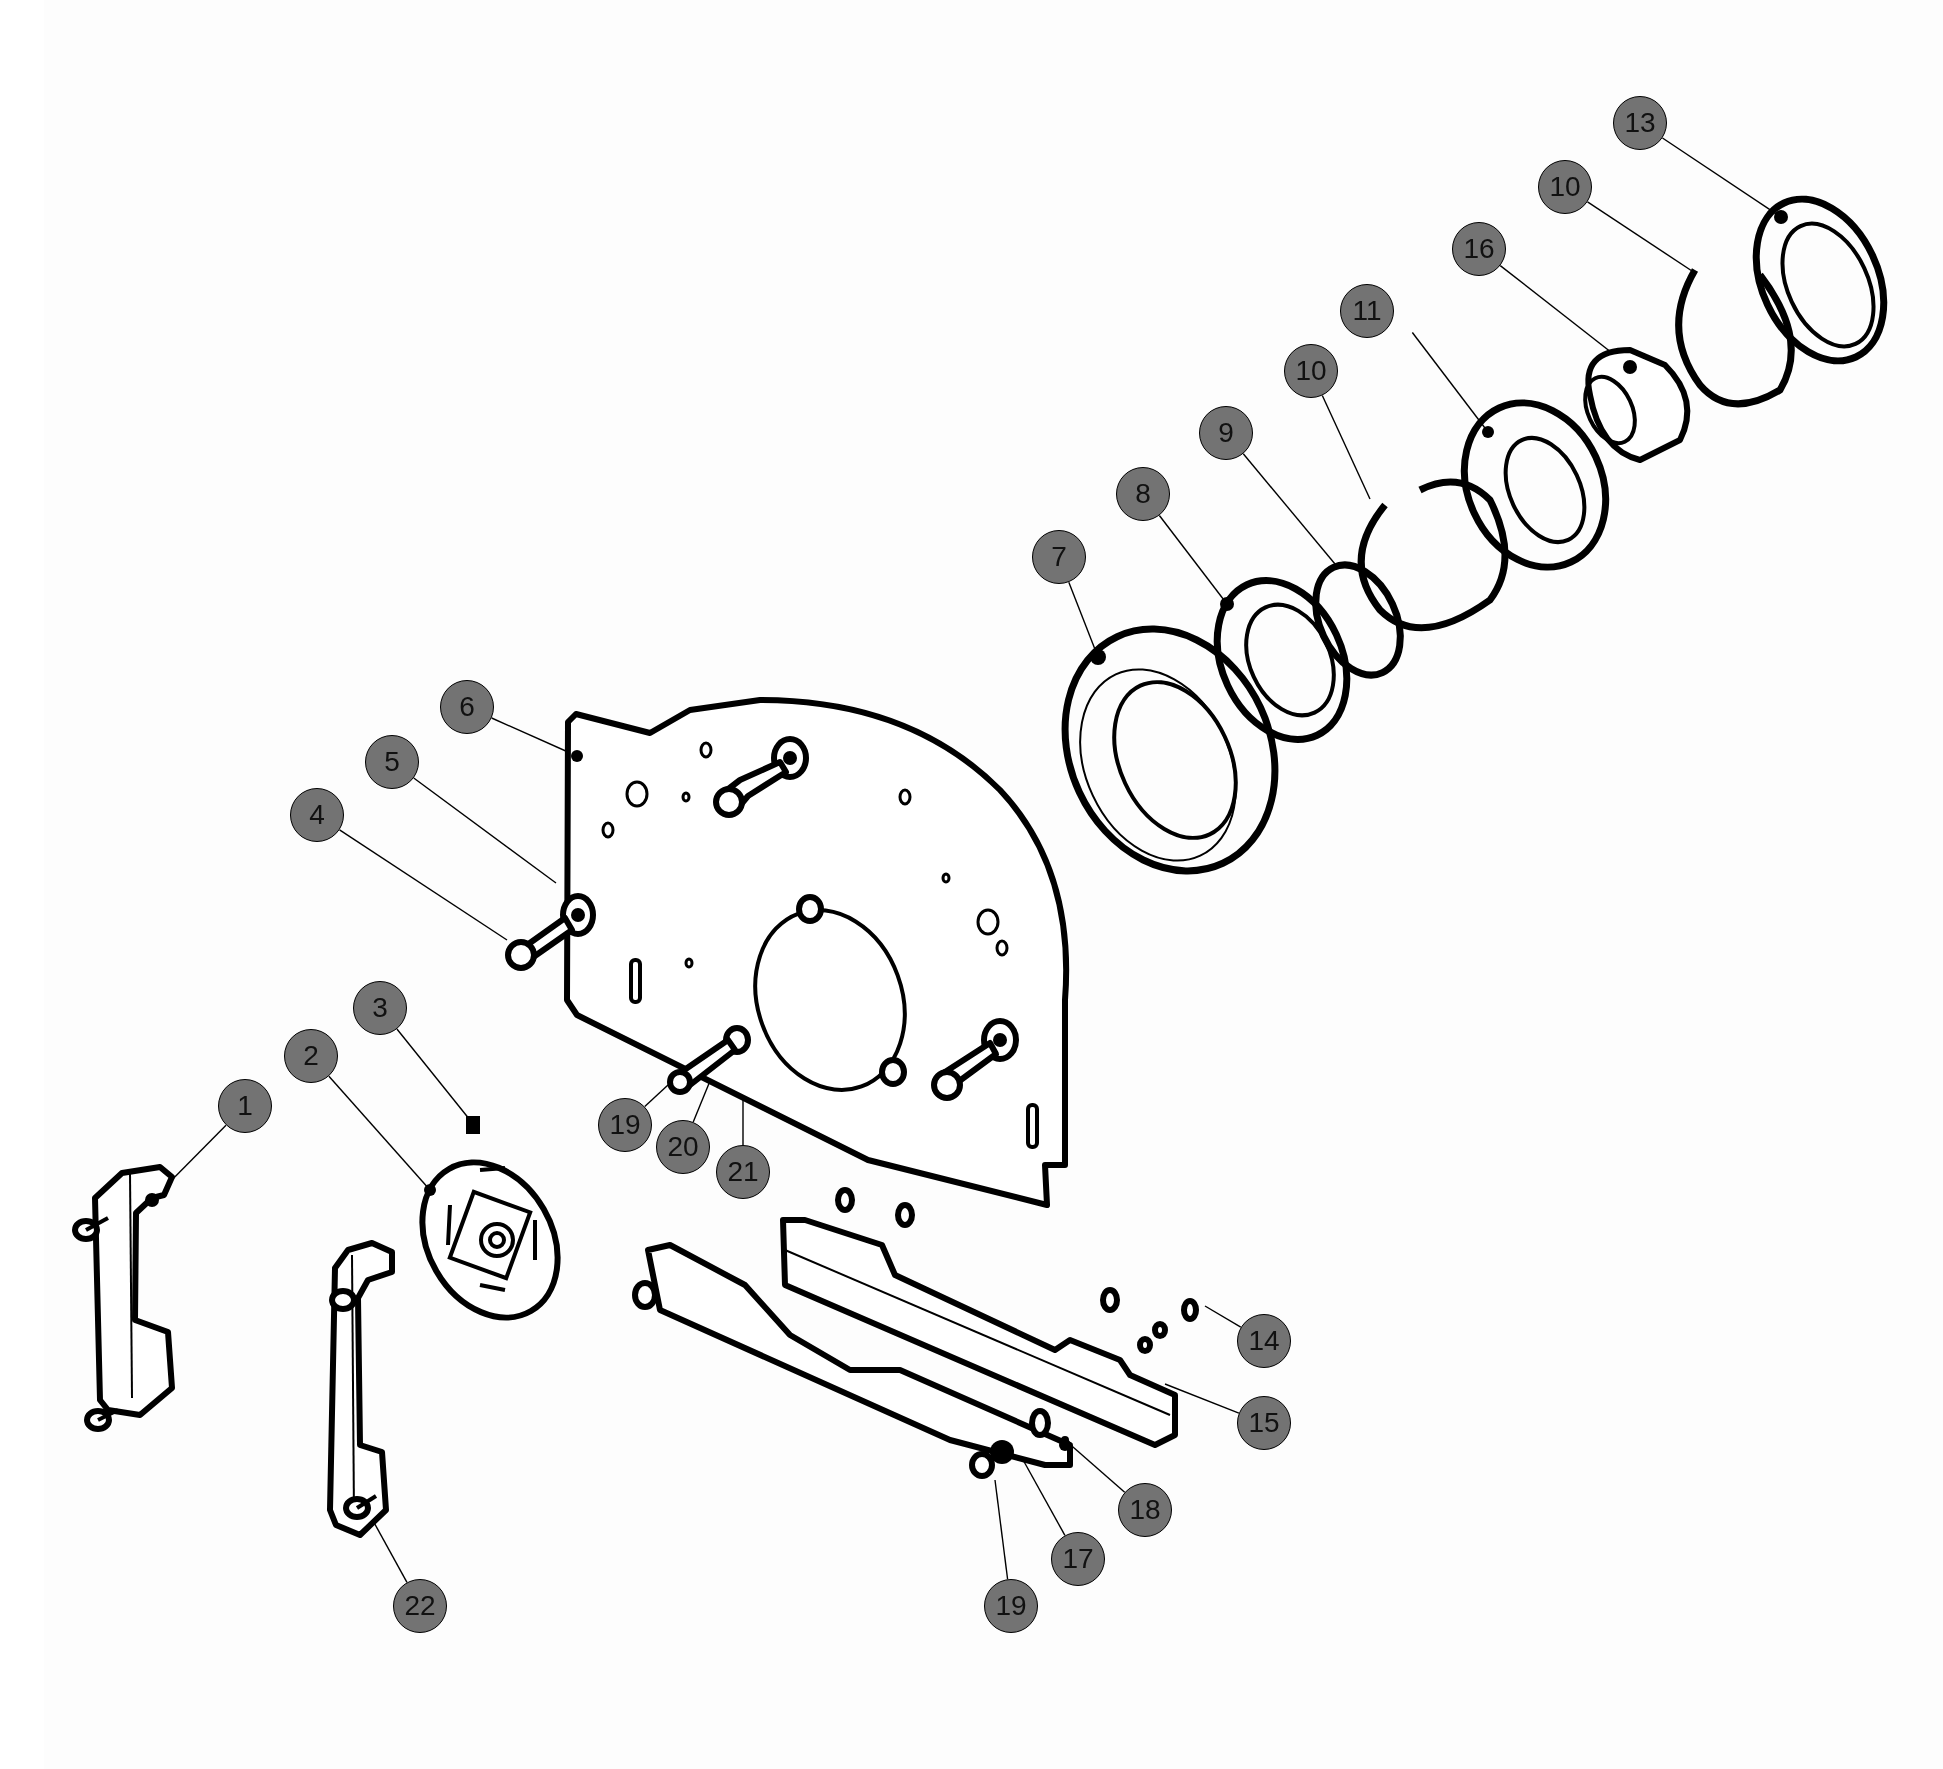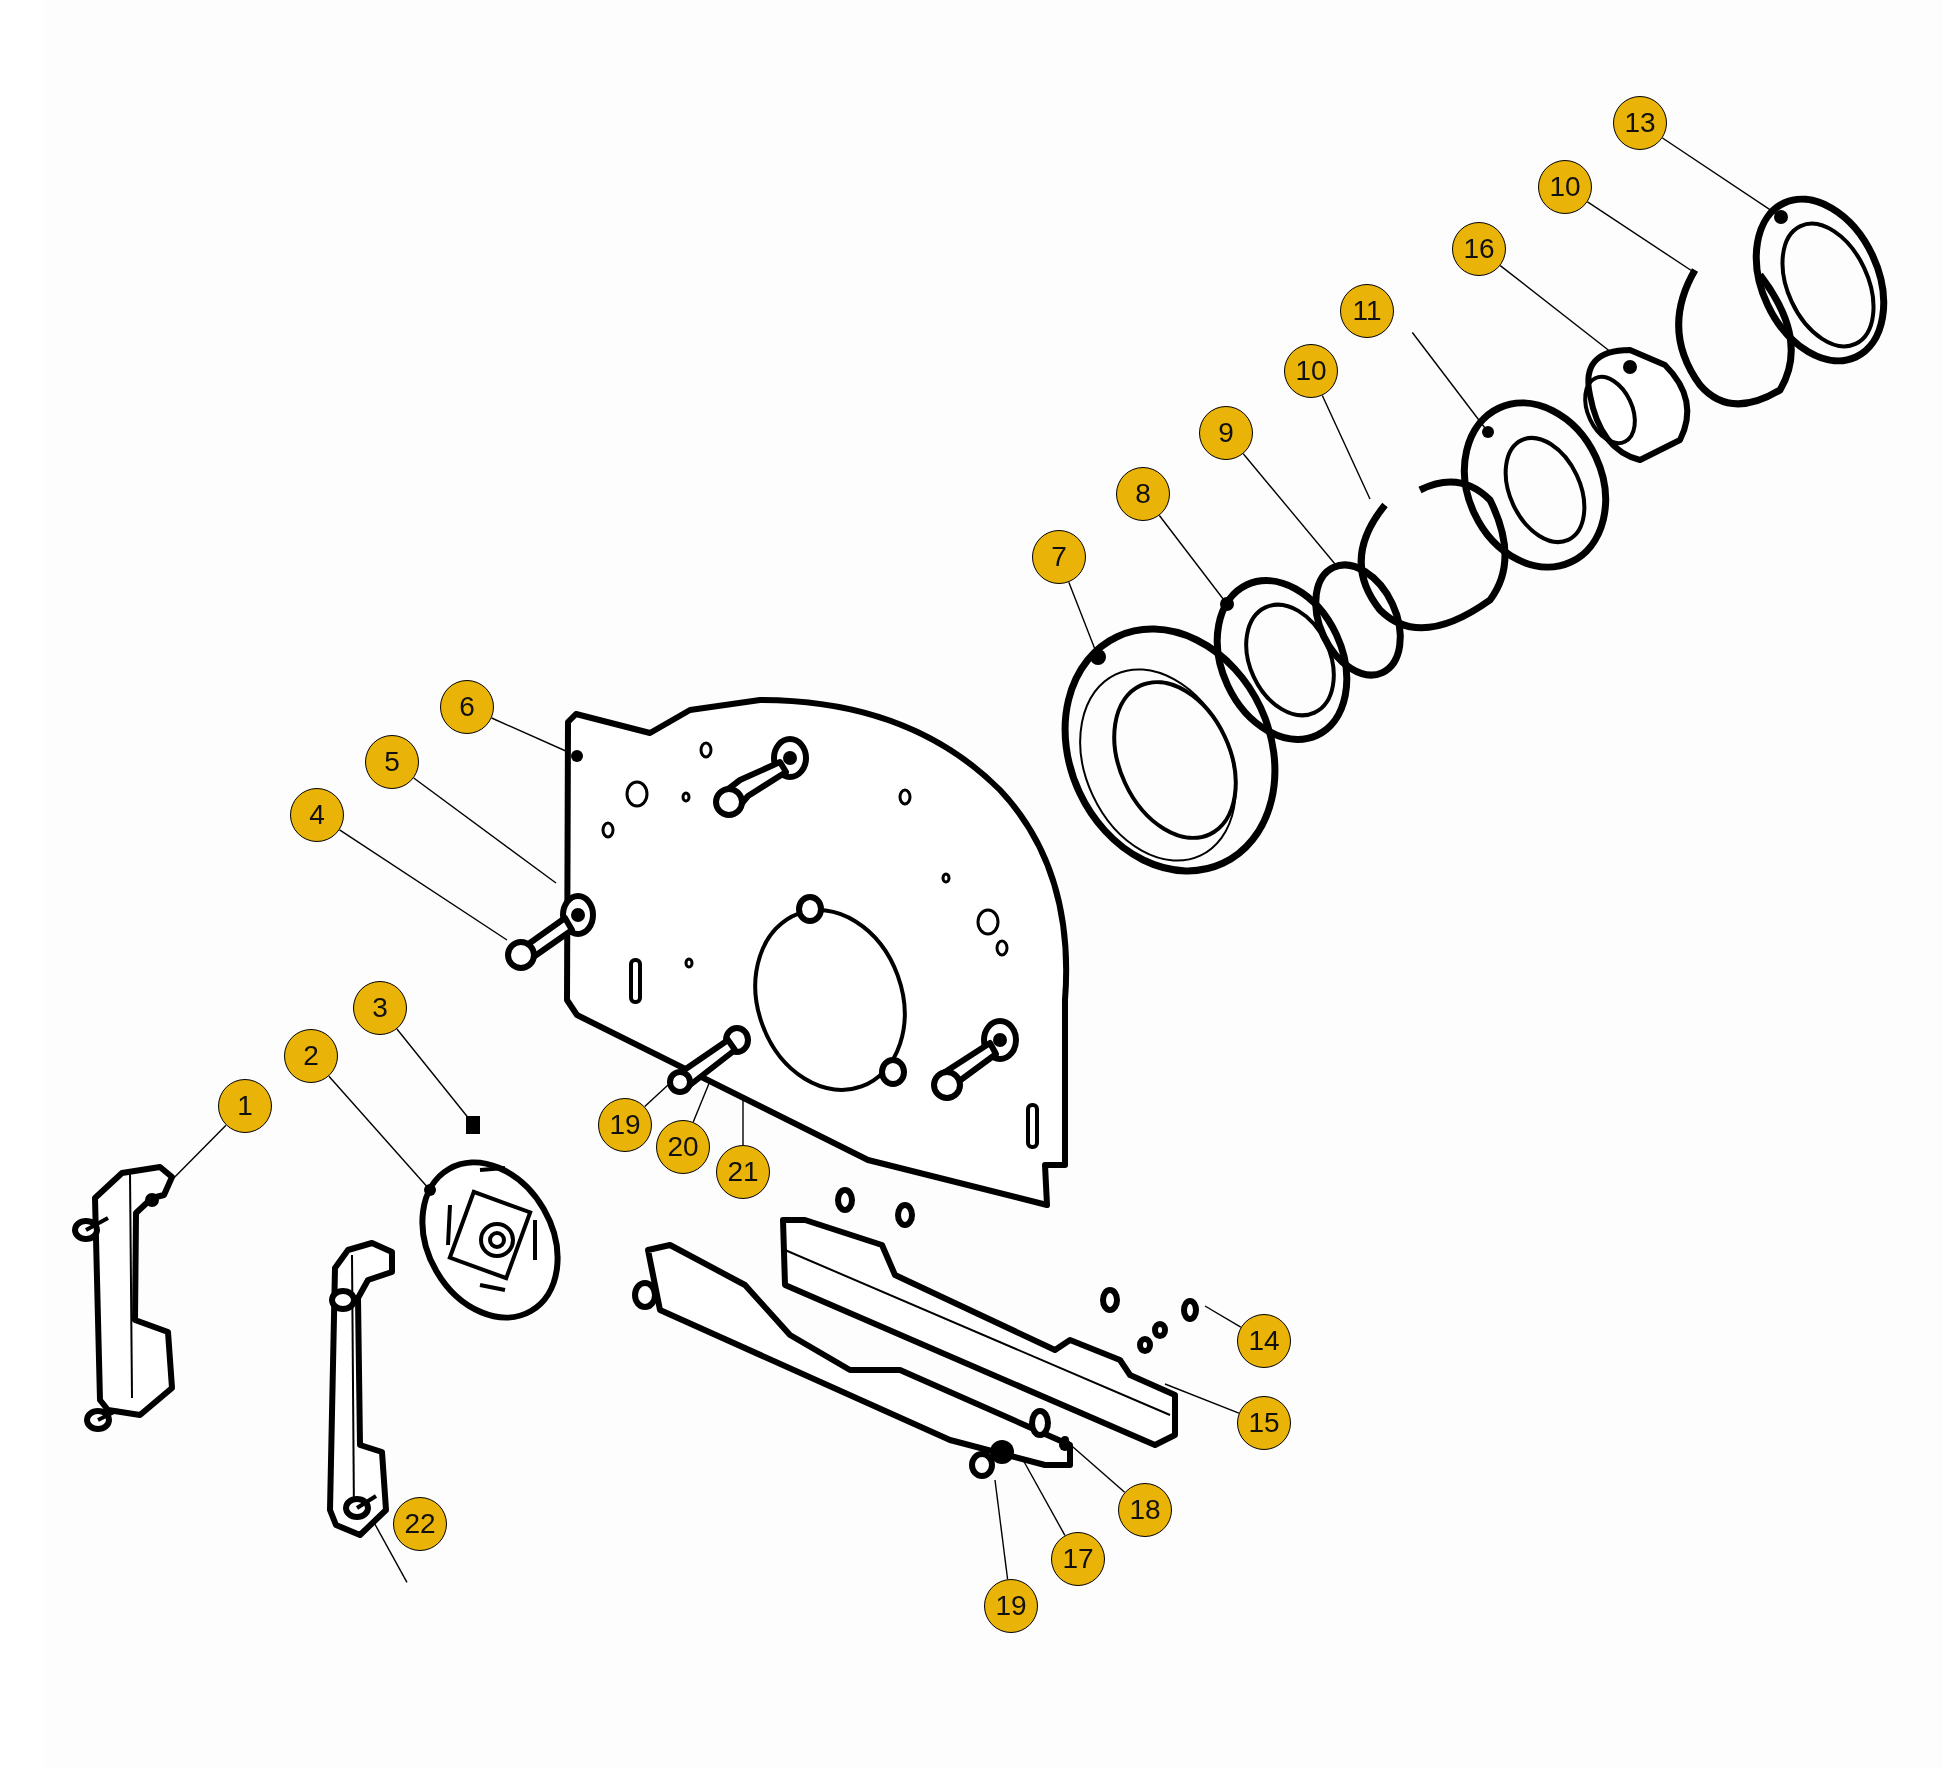--- a/index.html
+++ b/index.html
@@ -9,21 +9,21 @@
   .bg-strip { position: absolute; left: 44px; top: 0; right: 0; bottom: 0; background: #fdfdfd; }
   svg { position: absolute; left: 0; top: 0; }
   .part { fill: #ffffff; stroke: #000; stroke-width: 6; stroke-linejoin: round; stroke-linecap: round; }
   .part-thin { fill: none; stroke: #000; stroke-width: 2; }
   .part-med { fill: none; stroke: #000; stroke-width: 4; }
   .ring { fill: none; stroke: #000; stroke-width: 7; }
   .hole { fill: #fff; stroke: #000; stroke-width: 3; }
   .dot { fill: #000; }
   .leader { stroke: #000; stroke-width: 1.4; fill: none; }
   .callout { position: absolute; width: 52px; height: 52px; margin-left: -27px; margin-top: -27px;
-             border: 1.5px solid #000; border-radius: 50%; background: #eab308;
+             border: 1.5px solid #000; border-radius: 50%; background: #737373;
              display: flex; align-items: center; justify-content: center;
              font-size: 28px; color: #111; cursor: pointer; }
 </style>
 </head>
 <body>
 
 <div id="canvas">
   <div class="bg-strip"></div>
 
   <svg width="1943" height="1769" viewBox="0 0 1943 1769">
@@ -204,14 +204,14 @@
   <div class="callout" style="left:1565px;top:187px">10</div>
   <div class="callout" style="left:1640px;top:123px">13</div>
   <div class="callout" style="left:1264px;top:1341px">14</div>
   <div class="callout" style="left:1264px;top:1423px">15</div>
   <div class="callout" style="left:1145px;top:1510px">18</div>
   <div class="callout" style="left:1078px;top:1559px">17</div>
   <div class="callout" style="left:1011px;top:1606px">19</div>
   <div class="callout" style="left:625px;top:1125px">19</div>
   <div class="callout" style="left:683px;top:1147px">20</div>
   <div class="callout" style="left:743px;top:1172px">21</div>
-  <div class="callout" style="left:420px;top:1524px">22</div>
+  <div class="callout" style="left:420px;top:1606px">22</div>
 </div>
 
 </body></html>

